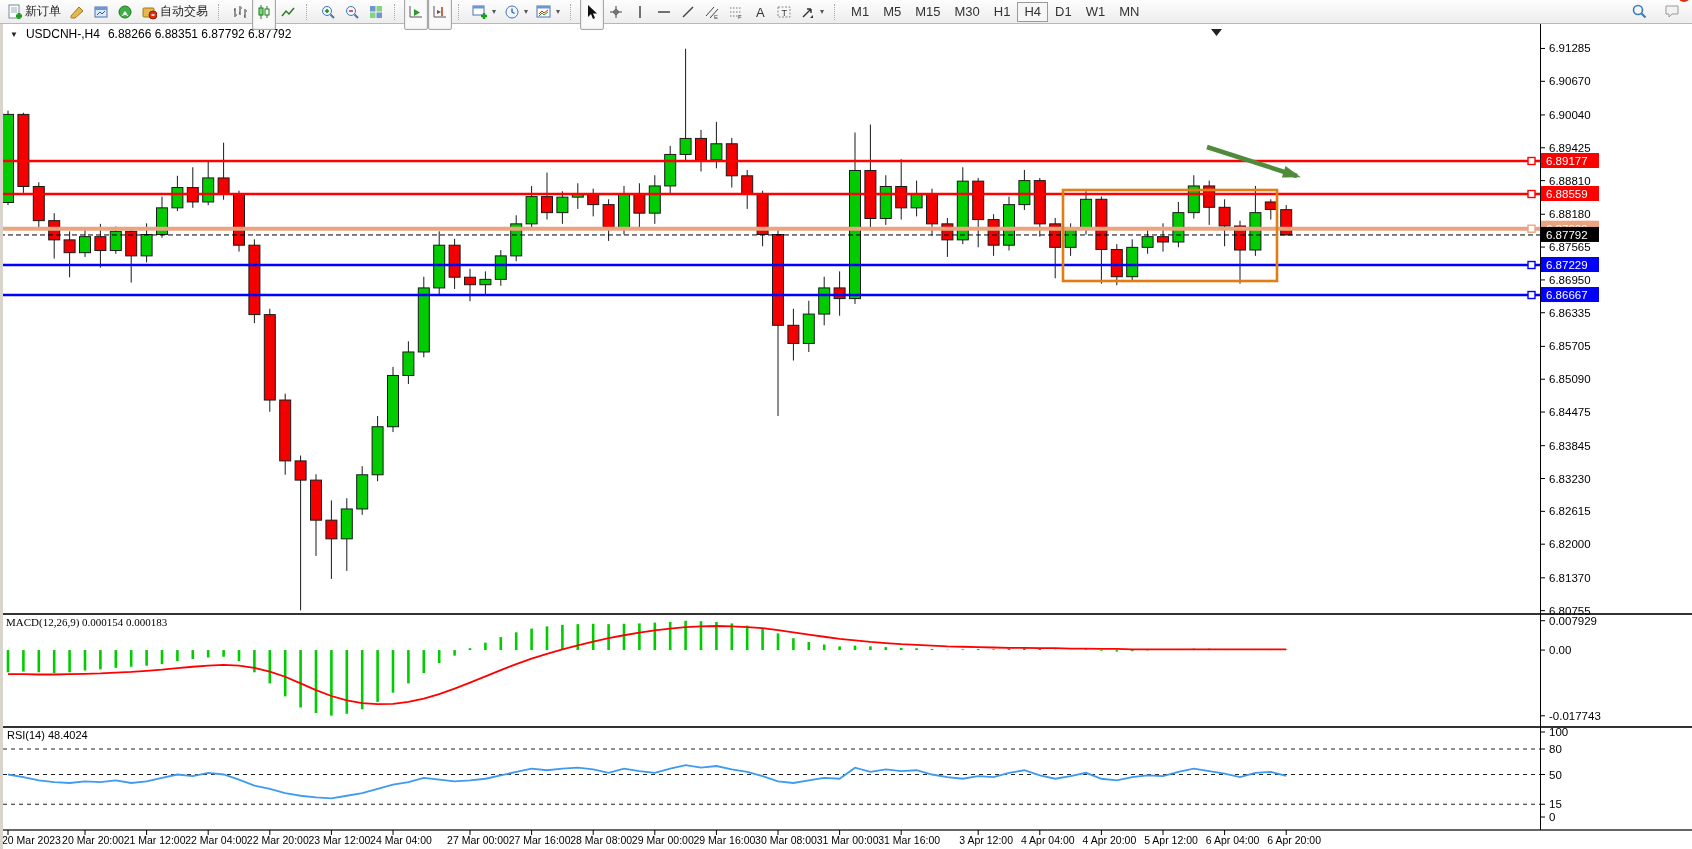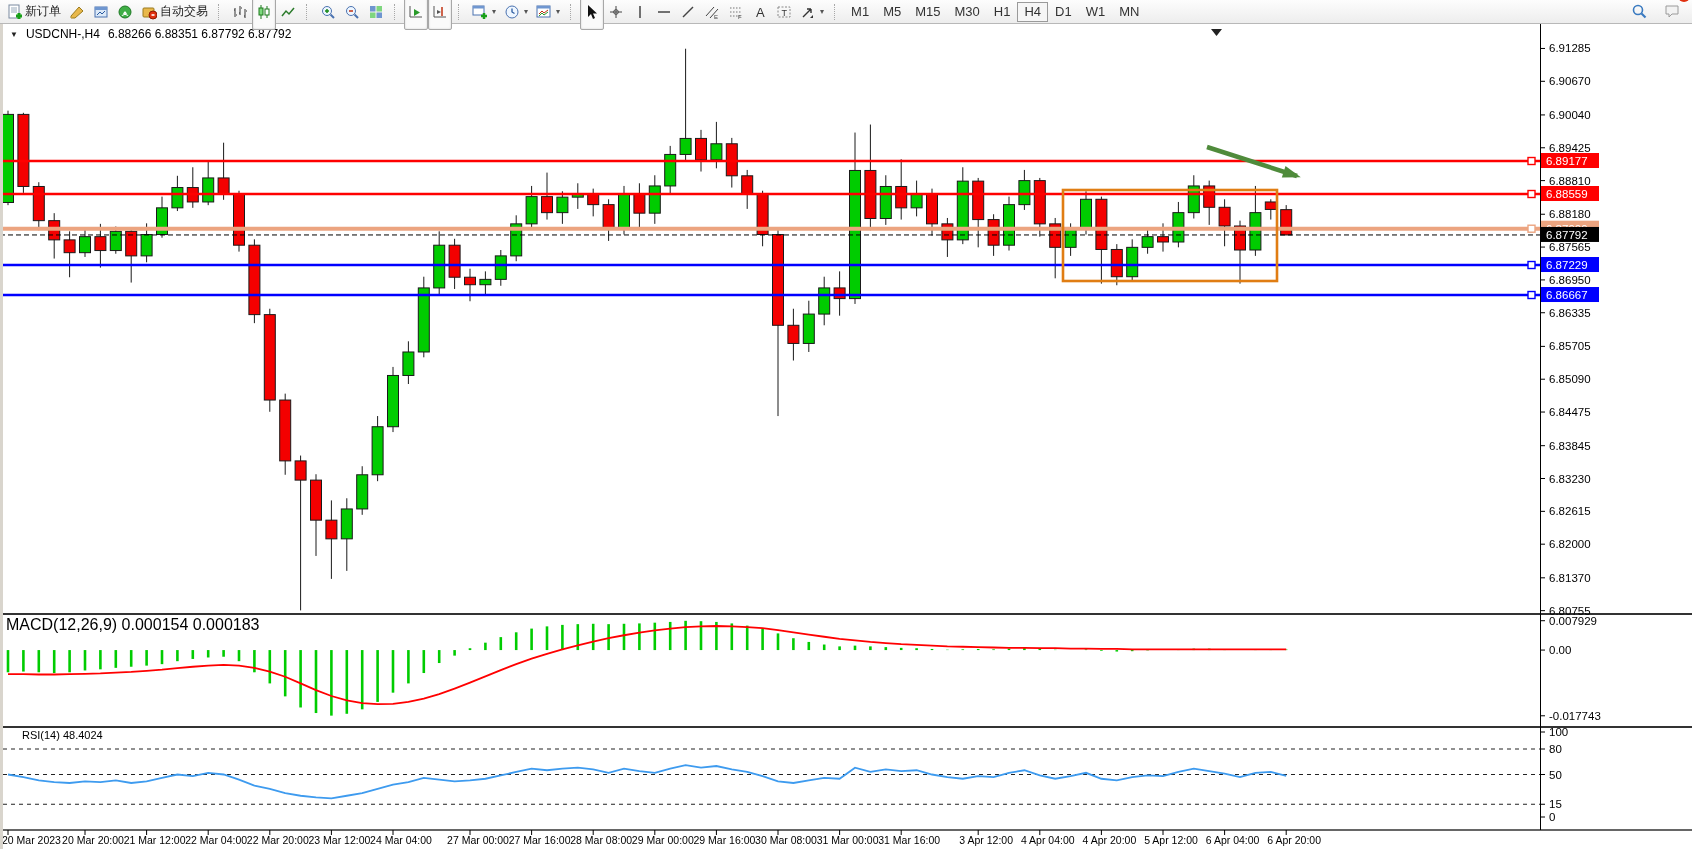--- a/index.html
+++ b/index.html
@@ -17,22 +17,22 @@
   .tbtn .caret{font-size:8px;color:#555;margin-left:1px;}
   .tf{font-size:13px;color:#333;padding:1px 6px;border:1px solid transparent;height:16px;line-height:16px;}
   .tf.active{background:#f6f6f6;border-color:#9a9a9a;}
   #toolbar-right{position:absolute;right:6px;top:0;height:23px;display:flex;align-items:center;gap:8px;}
   .badge{position:absolute;right:-5px;top:-4px;background:#e03010;color:#fff;font-size:9px;
     font-weight:bold;border-radius:7px;min-width:12px;height:12px;line-height:12px;text-align:center;}
 
   
   #chart-title{position:absolute;left:10px;top:27px;font-size:12px;color:#000;z-index:5;display:flex;gap:8px;align-items:center;}
   #chart-title .mark{font-size:8px;color:#222;}
-  #macd-label{position:absolute;left:6px;top:616px;font-size:16px;color:#000;z-index:5;}
-  #rsi-label{position:absolute;left:22px;top:729px;font-size:11px;color:#000;z-index:5;}
+  #macd-label{position:absolute;left:6px;top:616px;font-size:11px;color:#000;z-index:5;font-family:Liberation Serif, serif;}
+  #rsi-label{position:absolute;left:7px;top:729px;font-size:11px;color:#000;z-index:5;}
   svg text{font-family:"Liberation Sans",sans-serif;}
   #chart-svg{position:absolute;left:0;top:0;z-index:1;}
   #left-strip{position:absolute;left:0;top:23px;width:3px;height:826px;background:#d9d5cd;z-index:2;}
 </style>
 </head>
 <body>
 
 <div id="app">
 
   <div id="toolbar">

